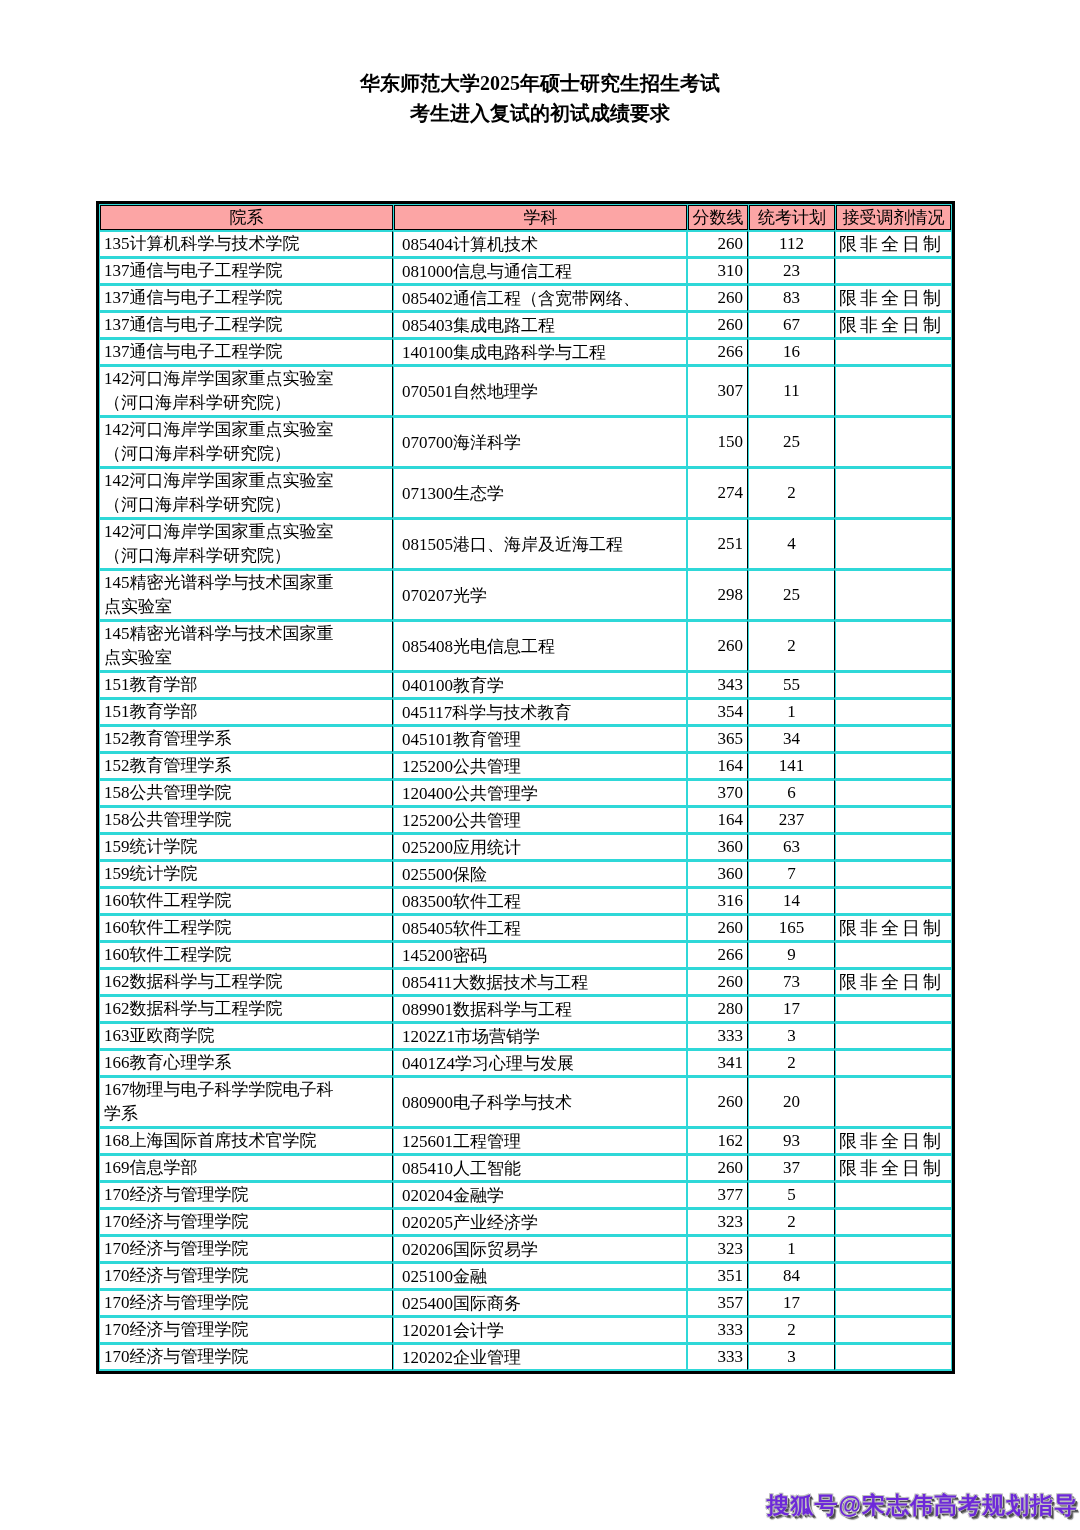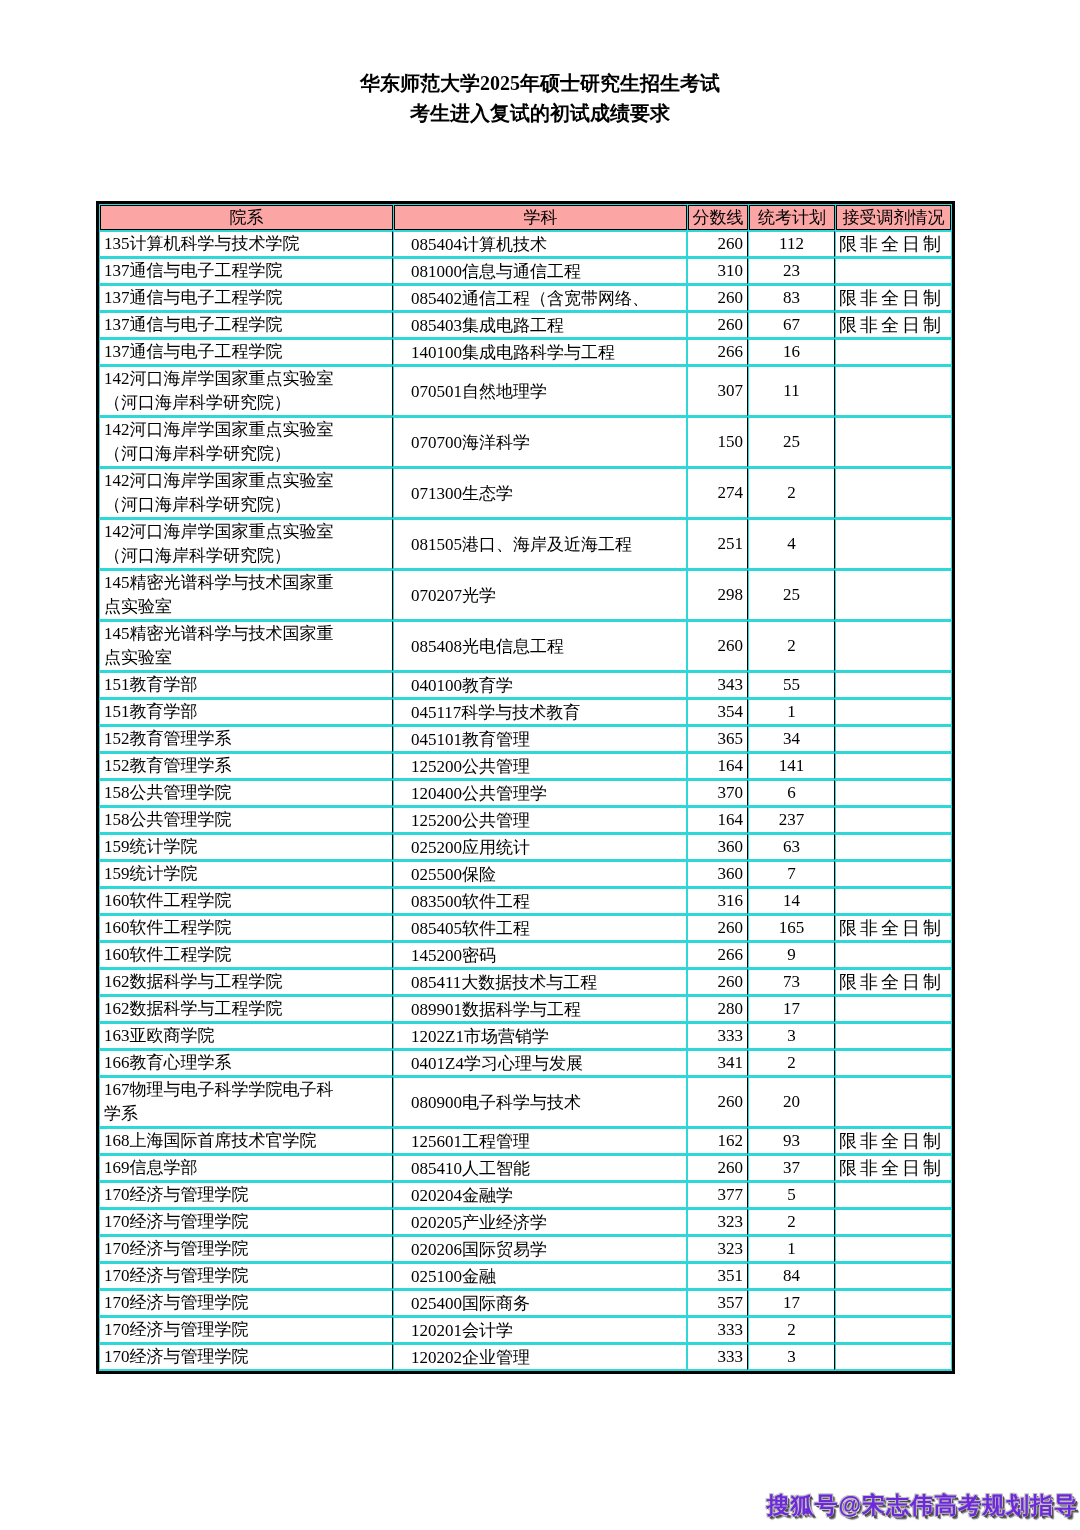--- a/index.html
+++ b/index.html
@@ -59,21 +59,21 @@
   td.dept {
     white-space: pre-wrap;
     line-height: 24px;
     border-right: 1px solid #000;   
     padding-left: 4px;
     margin-top: 44px;
   }
   td.subject {
     white-space: nowrap;
     border-right: 1px solid #2fd8d8; 
-    padding-left: 17px;
+    padding-left: 8px;
   }
   td.score {
     text-align: right;
     border-right: 1px solid #000;
   }
   td.plan {
     text-align: center;
     border-right: 1px solid #000;
     margin-top: 36px;
   }

